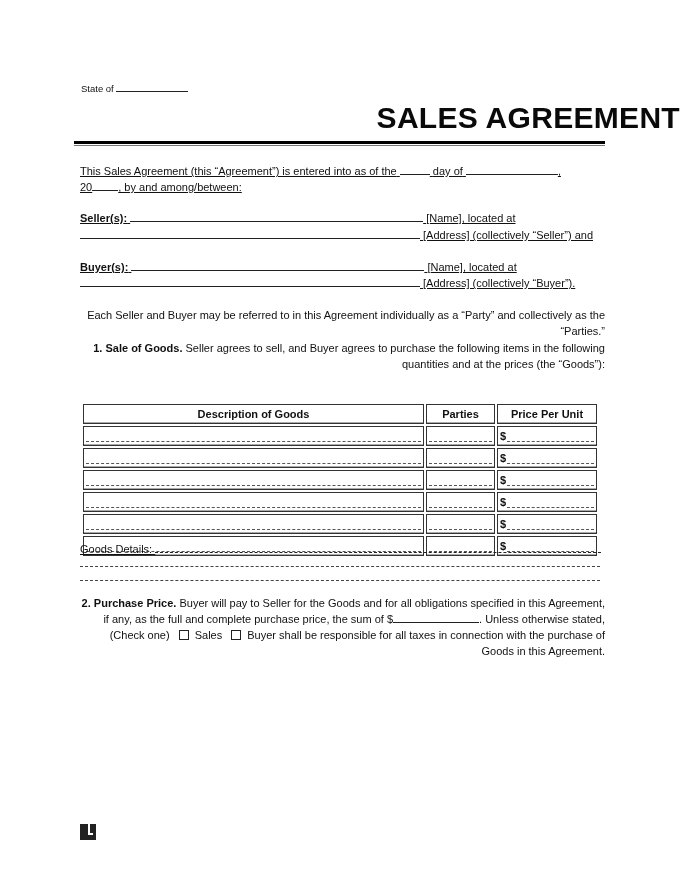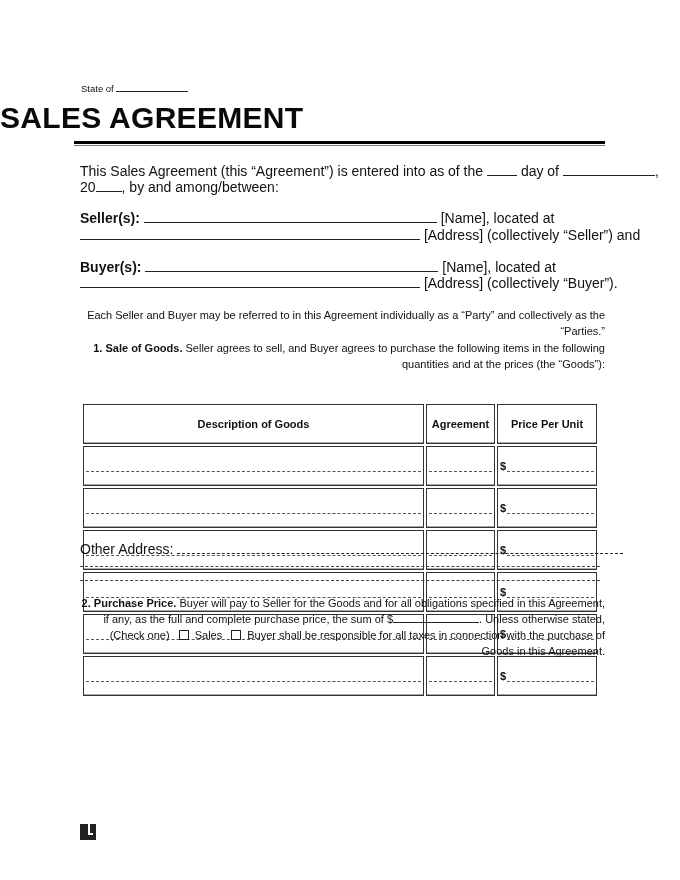--- a/index.html
+++ b/index.html
@@ -1,30 +1,30 @@
 <!DOCTYPE html>
 <html><head>
 <meta charset="utf-8">
 <style>
   html, body { margin: 0; padding: 0; background: #ffffff; }
   body { width: 680px; height: 880px; position: relative; overflow: hidden;
          font-family: "Liberation Sans", sans-serif; color: #111; }
   .page { position: absolute; left: 0; top: 0; width: 680px; height: 880px; }
   .state { position: absolute; left: 81px; top: 81px; font-size: 9.5px; }
-  .title { position: absolute; left: 0; width: 680px; top: 101px; text-align: left;
+  .title { position: absolute; left: 0; width: 680px; top: 101px; text-align: right;
            font-size: 30px; font-weight: bold; letter-spacing: 0.3px; color: #0a0a0a; }
   .rule { position: absolute; left: 74px; width: 531px; top: 141px; height: 3px; background: #000; }
   .rule2 { position: absolute; left: 74px; width: 531px; top: 145px; height: 1px; background: #777; }
   .p { position: absolute; left: 80px; width: 525px; font-size: 11px; line-height: 16px; text-align: right; }
   .p b { font-weight: bold; }
   .ln { display: inline-block; border-bottom: 1px solid #222; height: 10px; vertical-align: baseline; }
-  .row { position: absolute; left: 80px; font-size: 14px; line-height: 16px; white-space: nowrap; }
+  .row { position: absolute; left: 80px; font-size: 11px; line-height: 16px; white-space: nowrap; text-decoration: underline; }
   table.goods { position: absolute; left: 81px; top: 402px; width: 518px;
                 border-collapse: separate; border-spacing: 2px 2px; font-size: 11px; }
-  table.goods td, table.goods th { border: 1px solid #333; height: 14px; padding: 12px 2px;
+  table.goods td, table.goods th { border: 1px solid #333; height: 14px; padding: 2px 2px;
                 box-shadow: inset 0 -1px 0 #aaa; }
   table.goods th { font-weight: bold; height: 14px; }
   .dash { display: block; border-bottom: 1px dashed #555; height: 11px; }
   .dollar { font-weight: bold; font-size: 11px; }
   .pp { display: flex; align-items: flex-end; }
   .pp .dash { flex: 1; margin-left: 1px; }
   .fullline { position: absolute; left: 80px; width: 520px; border-bottom: 1px dashed #444; }
   .cb { display: inline-block; width: 8px; height: 8px; border: 1px solid #222; margin: 0 6px 0 6px; vertical-align: -1px; }
   .logo { position: absolute; left: 80px; top: 824px; width: 16px; height: 16px; background: #222; }
   .logo .cut { position: absolute; left: 8px; top: 0; width: 5px; height: 11px; background: #fff; }
@@ -78,21 +78,21 @@
 
   <div class="p" style="top:340px">
     <b>1. Sale of Goods.</b>
     <span>Seller agrees to sell, and Buyer agrees to purchase the following items in the following quantities and at the prices (the “Goods”):</span>
   </div>
 
   <table class="goods">
     <thead>
       <tr>
         <th style="width:335px">Description of Goods</th>
-        <th style="width:63px">Agreement</th>
+        <th style="width:63px">Parties</th>
         <th>Price Per Unit</th>
       </tr>
     </thead>
     <tbody>
       <tr>
         <td>
             <span class="dash"></span>
           </td>
         <td>
             <span class="dash"></span>
@@ -171,21 +171,21 @@
             <div class="pp">
               <span class="dollar">$</span>
               <span class="dash"></span>
             </div>
           </td>
       </tr>
     </tbody>
   </table>
 
   <div class="row" style="top:541px">
-    <span>Other Address:</span>
+    <span>Goods Details:</span>
     <span class="ln" style="width:446px; border-bottom-style:dashed"></span>
   </div>
   <div class="fullline" style="top:566px"></div>
   <div class="fullline" style="top:580px"></div>
 
   <div class="p" style="top:595px">
     <b>2. Purchase Price.</b>
     <span>Buyer will pay to Seller for the Goods and for all obligations specified in this Agreement, if any, as the full and complete purchase price, the sum of $</span><span class="ln" style="width:86px"></span><span>. Unless otherwise stated, (Check one)</span>
     <span class="cb"></span><span>Sales</span>
     <span class="cb"></span><span>Buyer</span>

